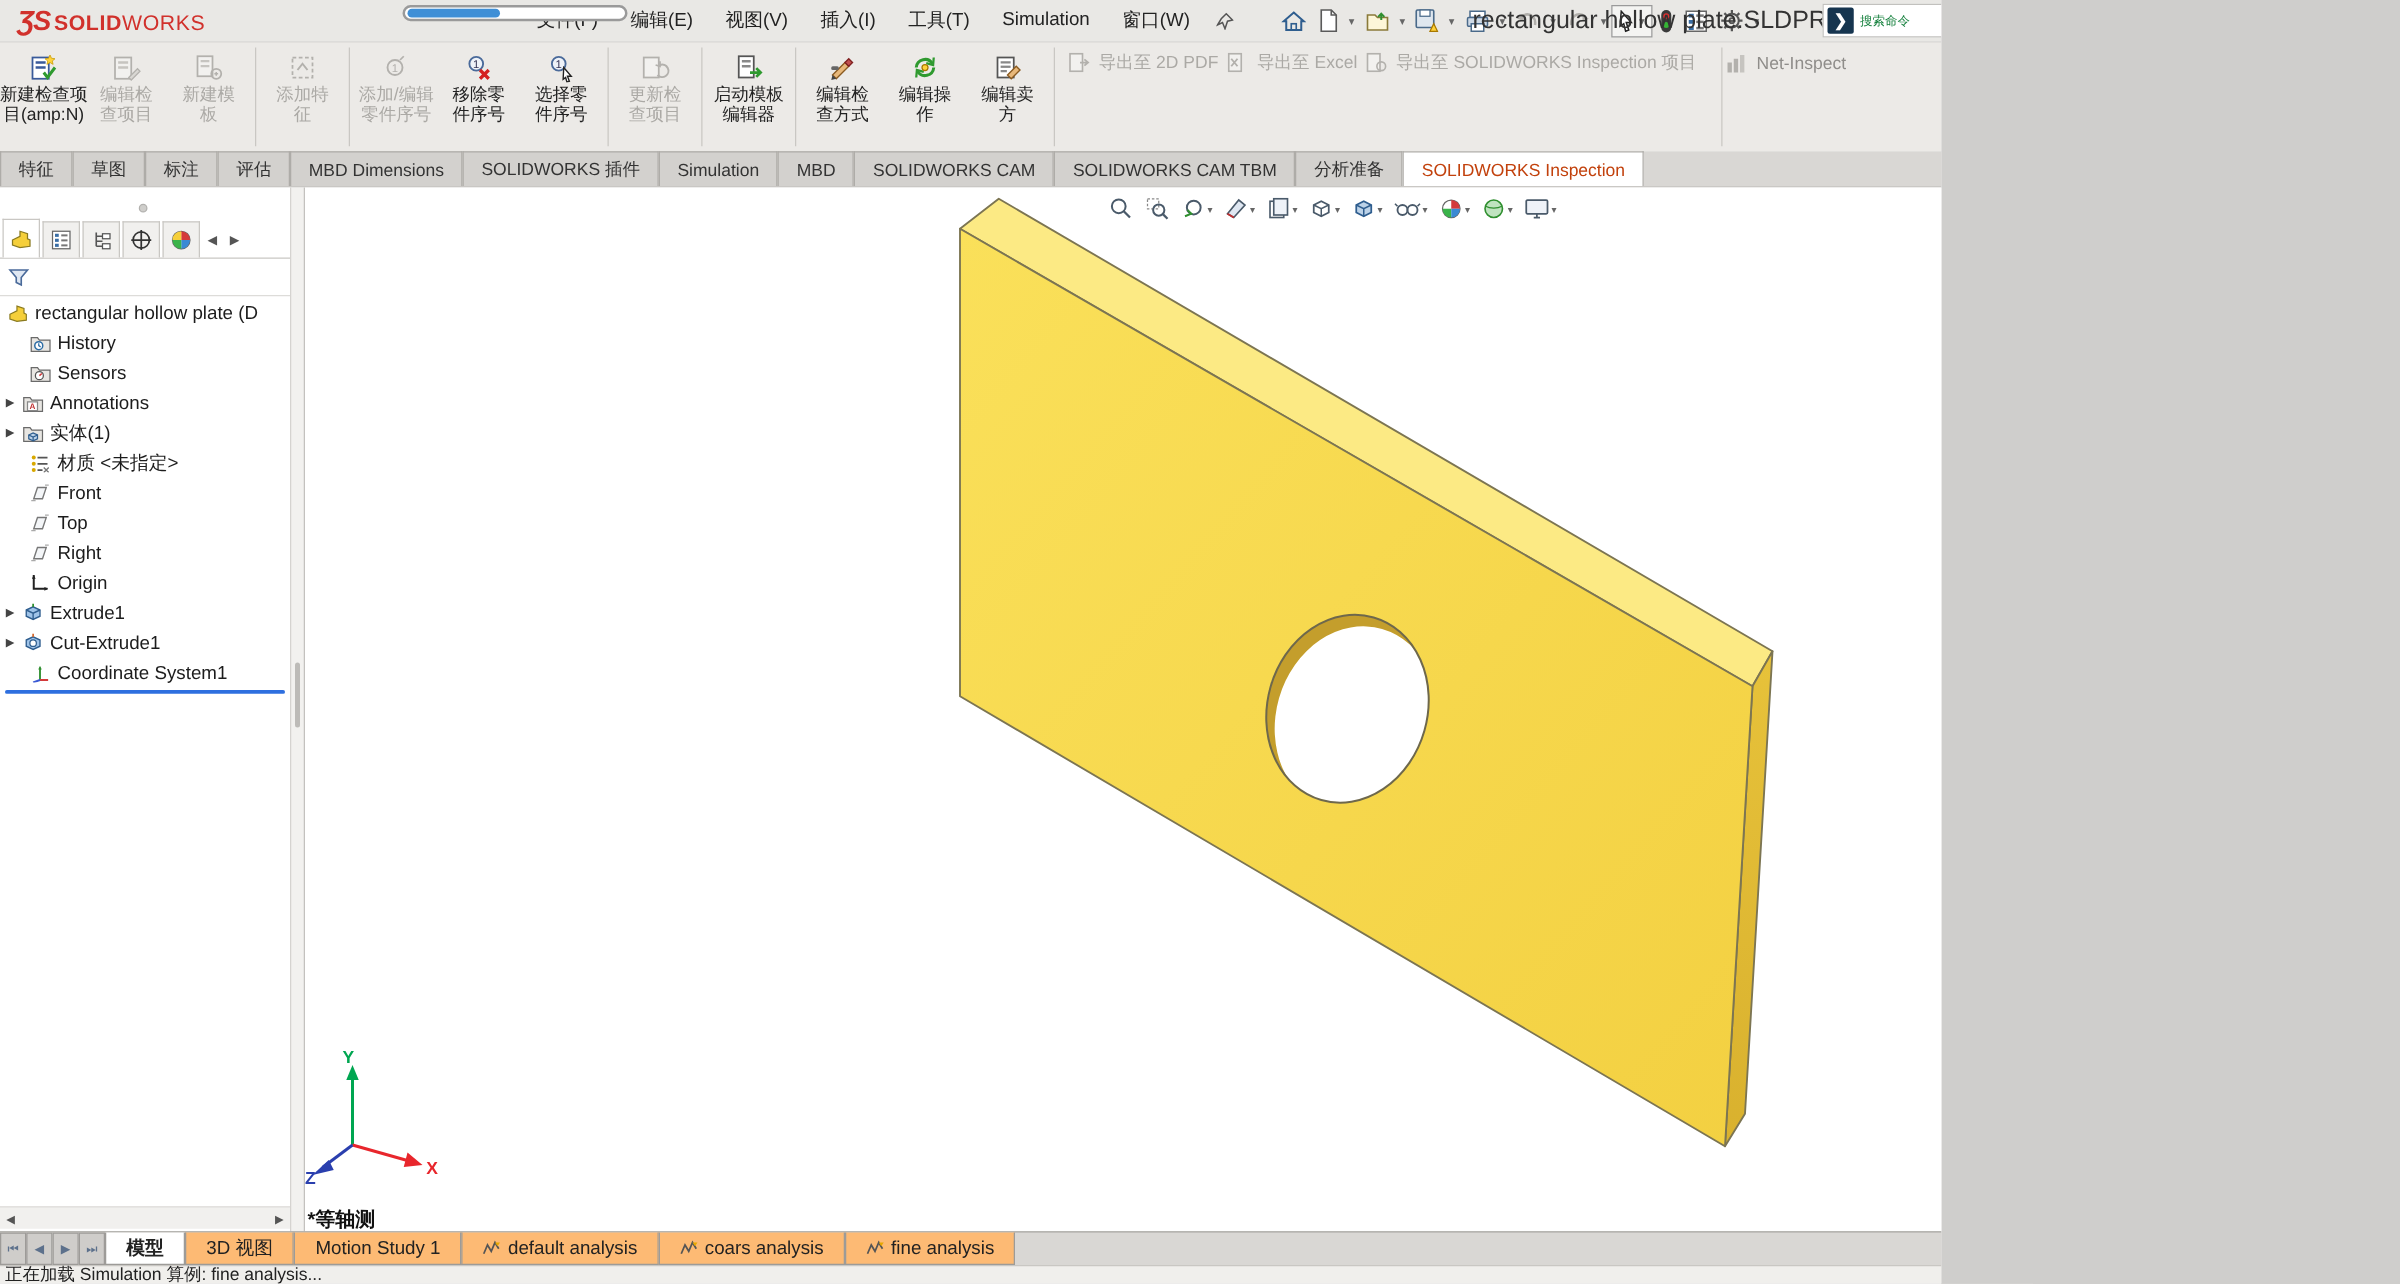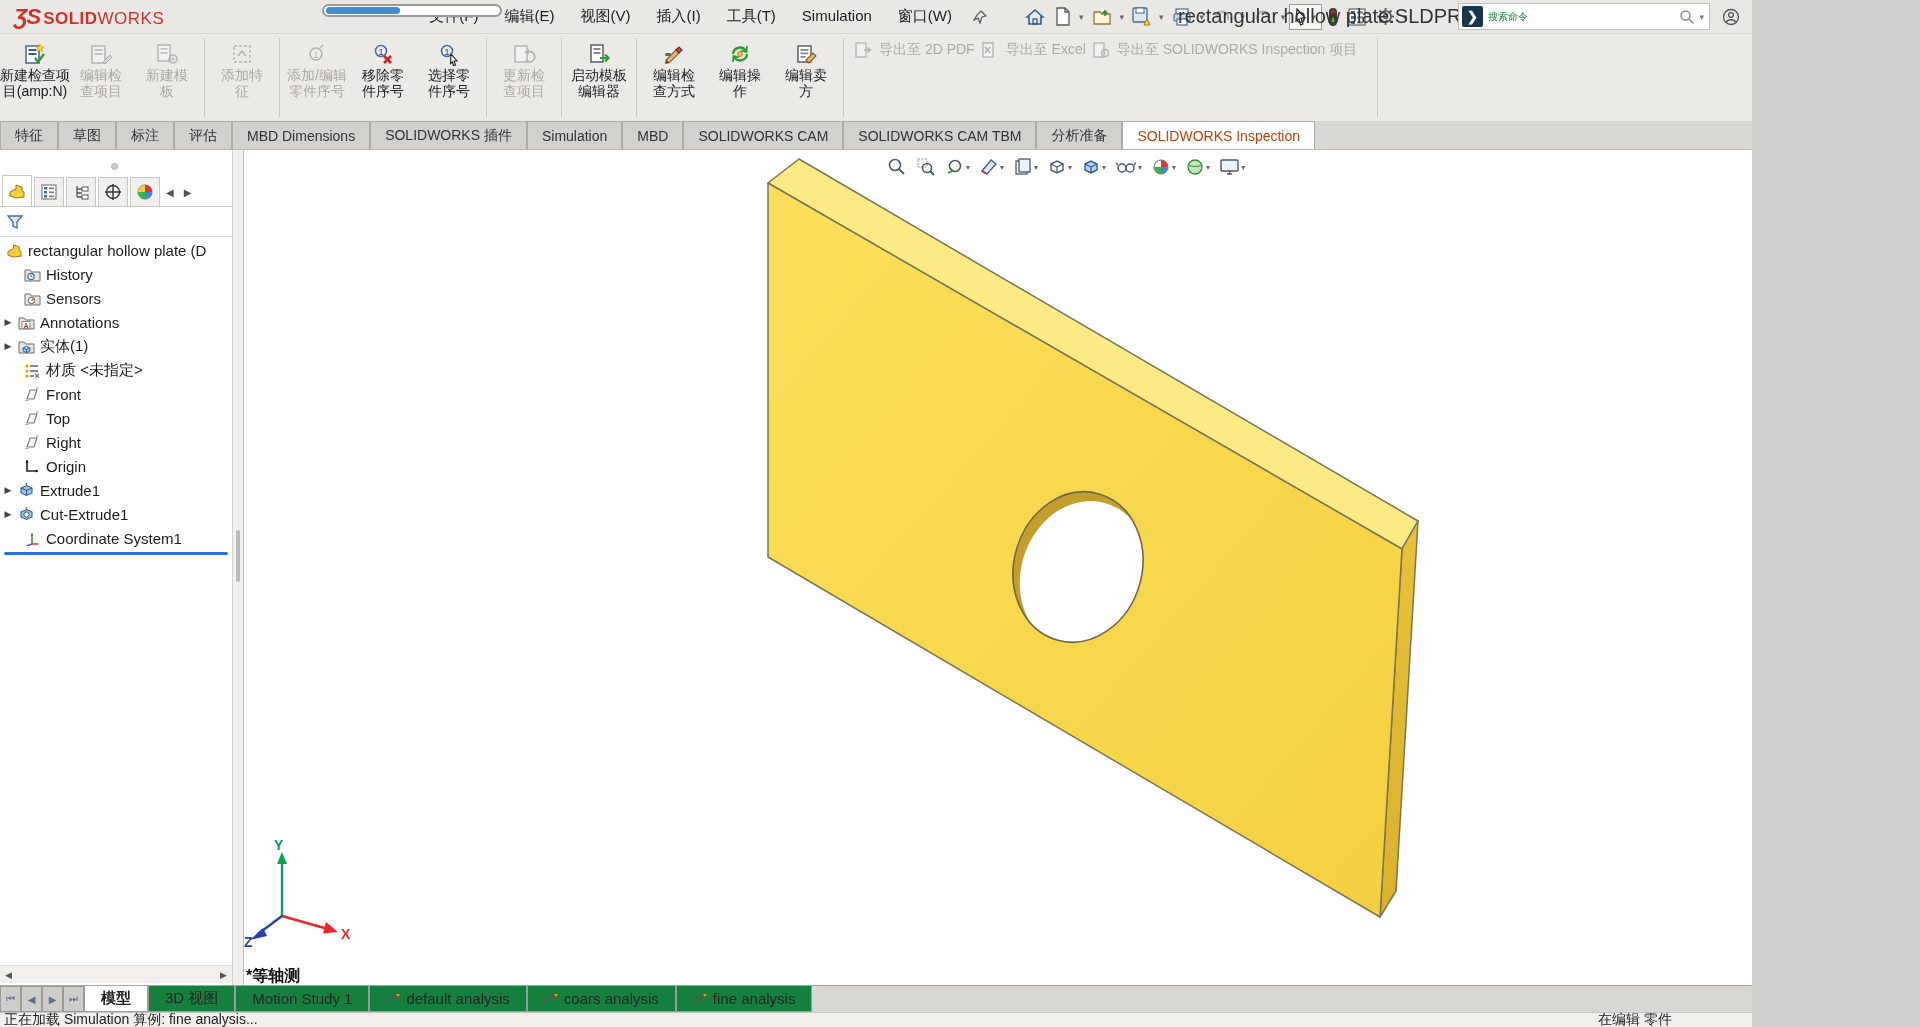--- a/index.html
+++ b/index.html
@@ -1,18 +1,18 @@
 <!DOCTYPE html>
 <html><head>
 <meta charset="utf-8">
 <style>
   * { box-sizing: border-box; margin: 0; padding: 0; }
   html,body { background:#cfcecc; }
   .app {
-    position:relative; width:1752px; height:1027px; overflow:hidden;
+    position:relative; width:1553px; height:1027px; overflow:hidden;
     font-family:"Liberation Sans", sans-serif; background:#ffffff; color:#222;
   }
   
   .titlebar { position:absolute; left:0; top:0; width:1920px; height:33px; background:#e9e8e5; display:flex; align-items:center; }
   .logo { display:flex; align-items:baseline; margin-left:14px; white-space:nowrap; }
   .logo .mark { color:#d1312c; font-size:22px; font-weight:bold; font-style:italic; letter-spacing:-1px; }
   .logo .solid { color:#d1312c; font-size:17px; font-weight:bold; margin-left:3px; letter-spacing:.5px;}
   .logo .works { color:#d1312c; font-size:17px; font-weight:normal; letter-spacing:.5px;}
   .progress-pill { position:absolute; left:322px; top:4px; width:180px; height:13px; border:2px solid #9a9a9a; border-radius:7px; background:#fff; }
   .progress-pill .fill { position:absolute; left:2px; top:1px; width:42%; height:7px; border-radius:4px; background:#3f8fd6; }
@@ -73,21 +73,21 @@
   .hud .hbtn { height:24px; display:flex; align-items:center; padding:0 3px; border-radius:2px; }
   .hud .caret { font-size:8px; color:#666; margin-left:1px; }
   .view-label { position:absolute; left:2px; top:816px; font-size:16px; color:#111; font-weight:bold; }
   .mouse-widget { position:absolute; left:1610px; top:543px; width:42px; height:42px; border-radius:9px; background:#cfe2f6; border:1px solid #a8c6ea; display:flex; align-items:center; justify-content:center; box-shadow:0 1px 3px rgba(0,0,0,.15); }
   .taskstrip { position:absolute; left:1894px; top:0; width:26px; height:836px; background:#f1f0ed; border-left:1px solid #c9c7c3; display:flex; flex-direction:column; align-items:center; padding-top:36px; gap:9px; }
   .tsbtn { width:22px; height:22px; display:flex; align-items:center; justify-content:center; background:#fafaf8; border:1px solid #d8d6d2; border-radius:2px; }
   
   .modeltabs { position:absolute; left:0; top:985px; width:1920px; height:27px; background:#d9d7d4; border-top:1px solid #a8a6a2; display:flex; align-items:stretch; }
   .navbtns { display:flex; }
   .navbtn { width:21px; border:1px solid #9d9b98; background:#cfcdca; display:flex; align-items:center; justify-content:center; color:#5d718c; font-size:10px; }
-  .mtab { padding:0 16px; display:flex; align-items:center; gap:5px; font-size:15px; color:#222; background:#15803d; border:1px solid #9d9b98; border-top:none; white-space:nowrap; }
+  .mtab { padding:0 16px; display:flex; align-items:center; gap:5px; font-size:15px; color:#222; background:#fdba74; border:1px solid #9d9b98; border-top:none; white-space:nowrap; }
   .mtab.active { background:#ffffff; font-weight:bold; }
   
   .statusbar { position:absolute; left:0; top:1012px; width:1920px; height:15px; background:#f0efec; border-top:1px solid #c9c7c3; font-size:14px; color:#222; }
   .statusbar .sleft { position:absolute; left:4px; top:-2px; white-space:nowrap; }
   .statusbar .sedit { position:absolute; left:1598px; top:-2px; }
   .statusbar .sunits { position:absolute; left:1800px; top:-2px; }
   .statusbar .scaret { position:absolute; left:1862px; top:0px; font-size:9px; color:#444; }
   .statusbar .stag { position:absolute; left:1888px; top:-2px; }
   svg { display:block; }
 </style>
@@ -427,20 +427,28 @@
       </div>
       <div class="exprow">
         <svg width="18" height="18" viewBox="0 0 18 18">
             <rect x="2" y="2" width="10" height="14" fill="#f2f1ef" stroke="#b3b1ad" stroke-width="1.3"></rect>
             <circle cx="13" cy="12" r="3.5" fill="none" stroke="#b3b1ad" stroke-width="1.3"></circle>
           </svg>
         <span class="xl">导出至 SOLIDWORKS Inspection 项目</span>
       </div>
     </div>
     <div class="rsep" style="margin-left:14px;"></div>
+    <div class="netrow">
+      <svg width="18" height="18" viewBox="0 0 18 18">
+          <rect x="2" y="8" width="3.5" height="8" fill="#b3b1ad"></rect>
+          <rect x="7" y="5" width="3.5" height="11" fill="#b3b1ad"></rect>
+          <rect x="12" y="2" width="3.5" height="14" fill="#c6c4c0"></rect>
+        </svg>
+      <span class="xl">Net-Inspect</span>
+    </div>
     <div class="ribbon-collapse">⌃</div>
   </div>
 
   <div class="cmdtabs">
     <div class="ctab">特征</div>
     <div class="ctab">草图</div>
     <div class="ctab">标注</div>
     <div class="ctab">评估</div>
     <div class="ctab">MBD Dimensions</div>
     <div class="ctab">SOLIDWORKS 插件</div>

